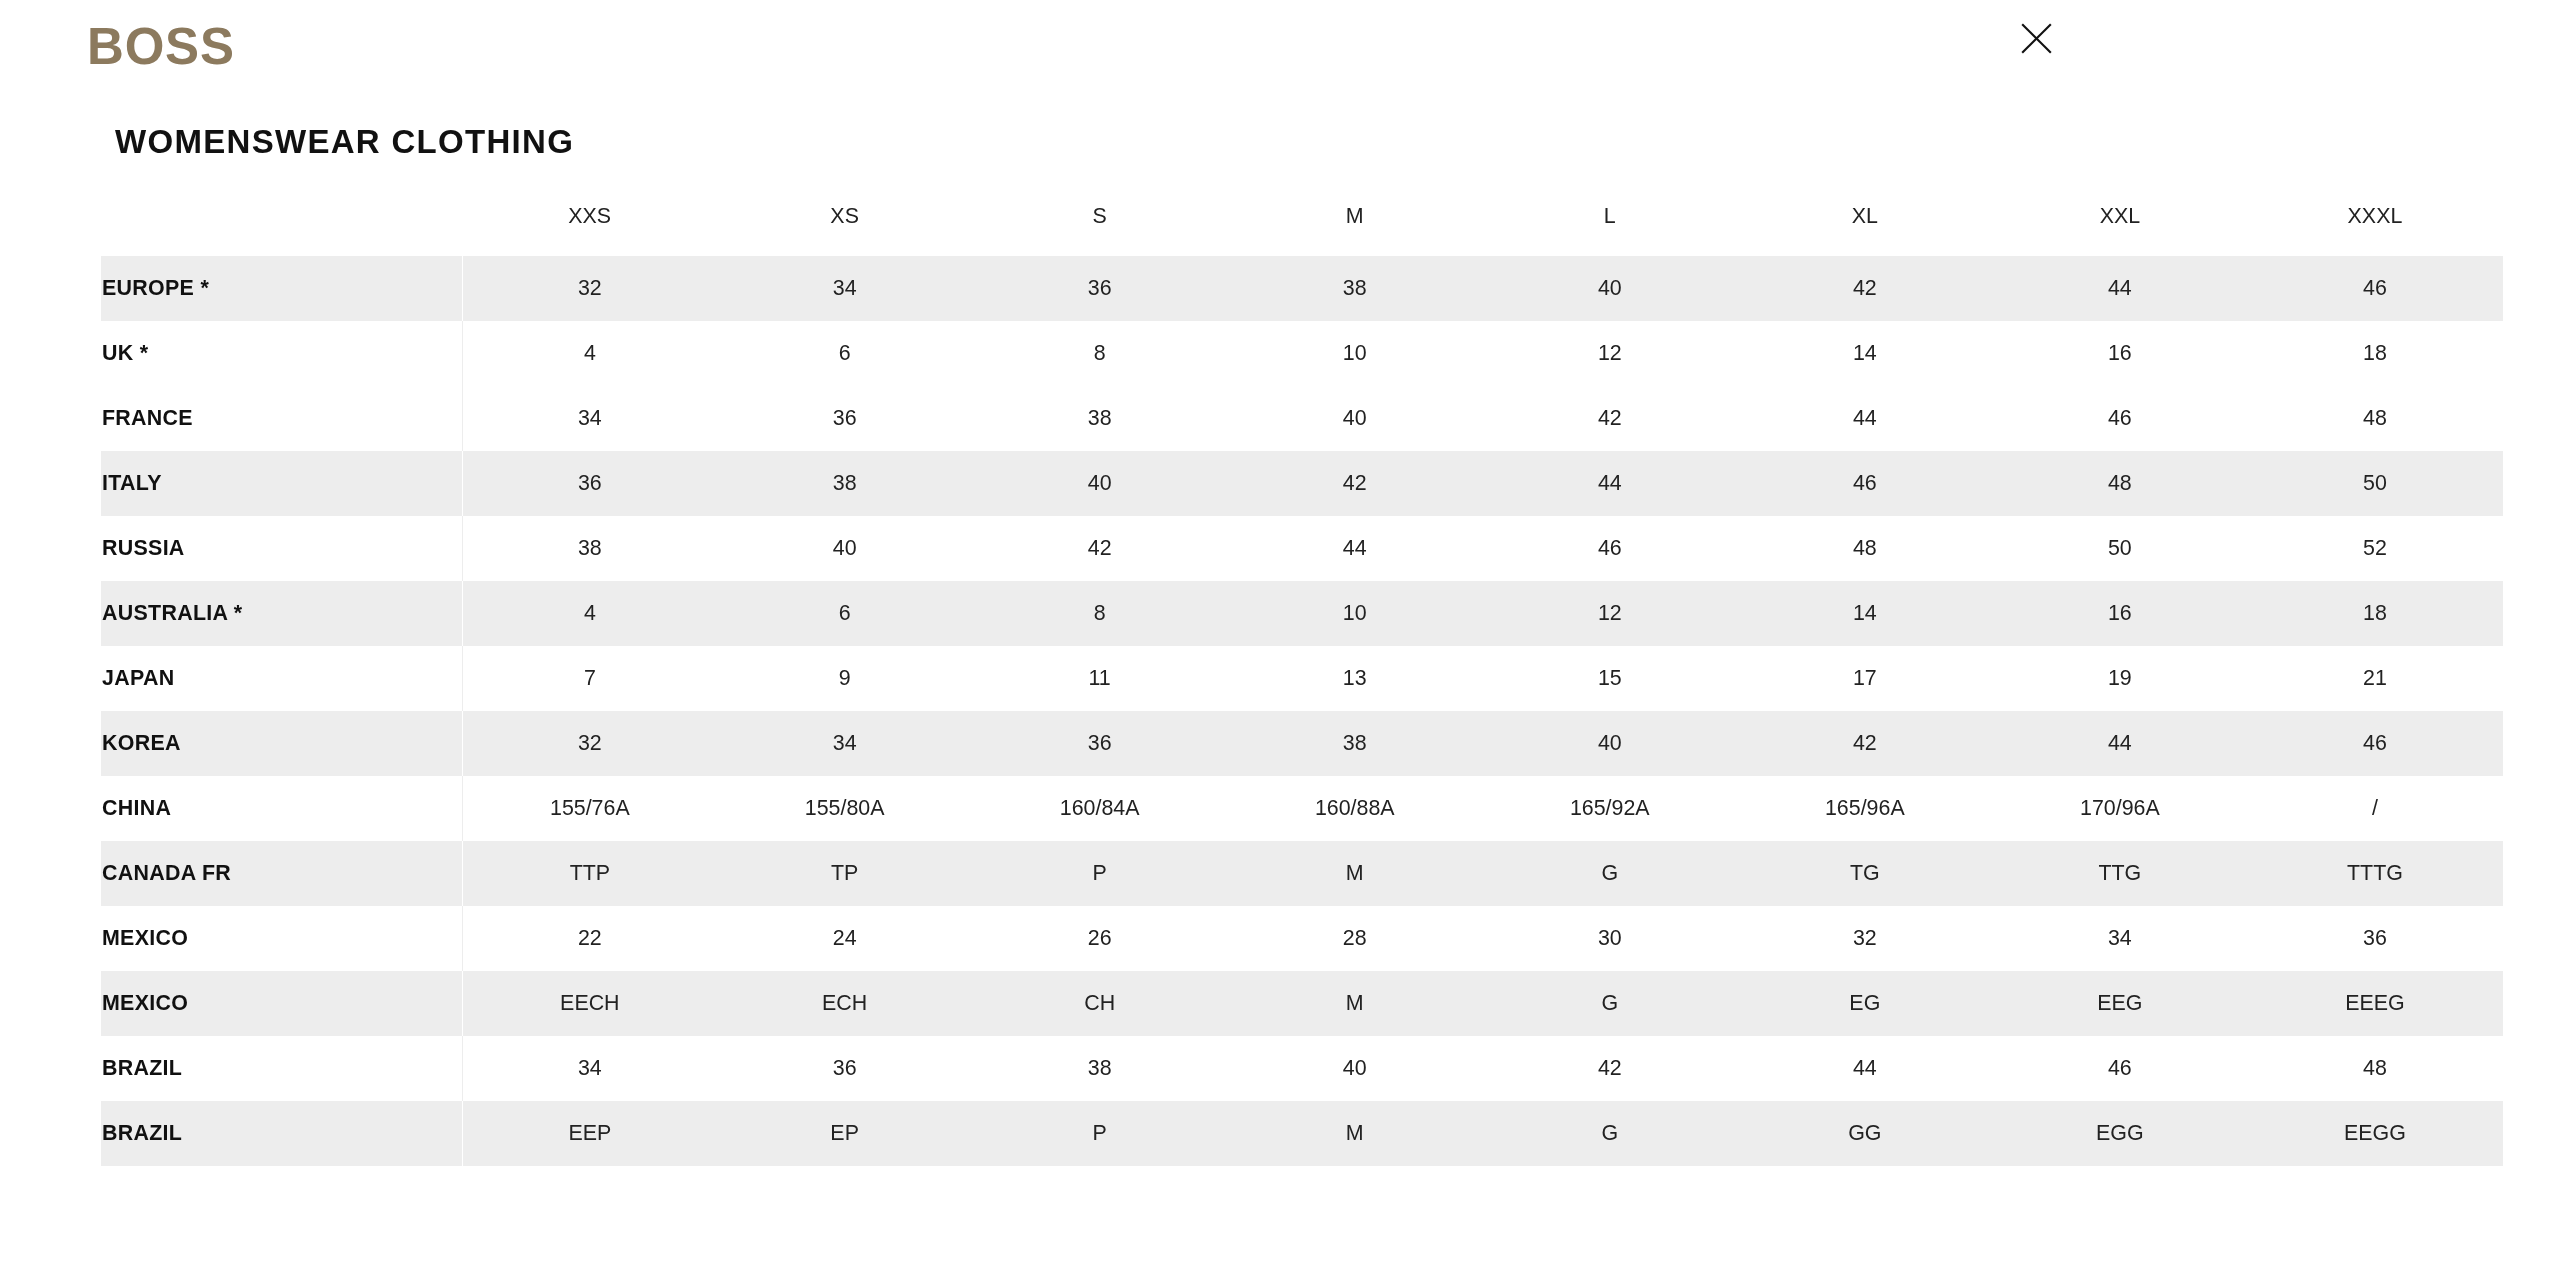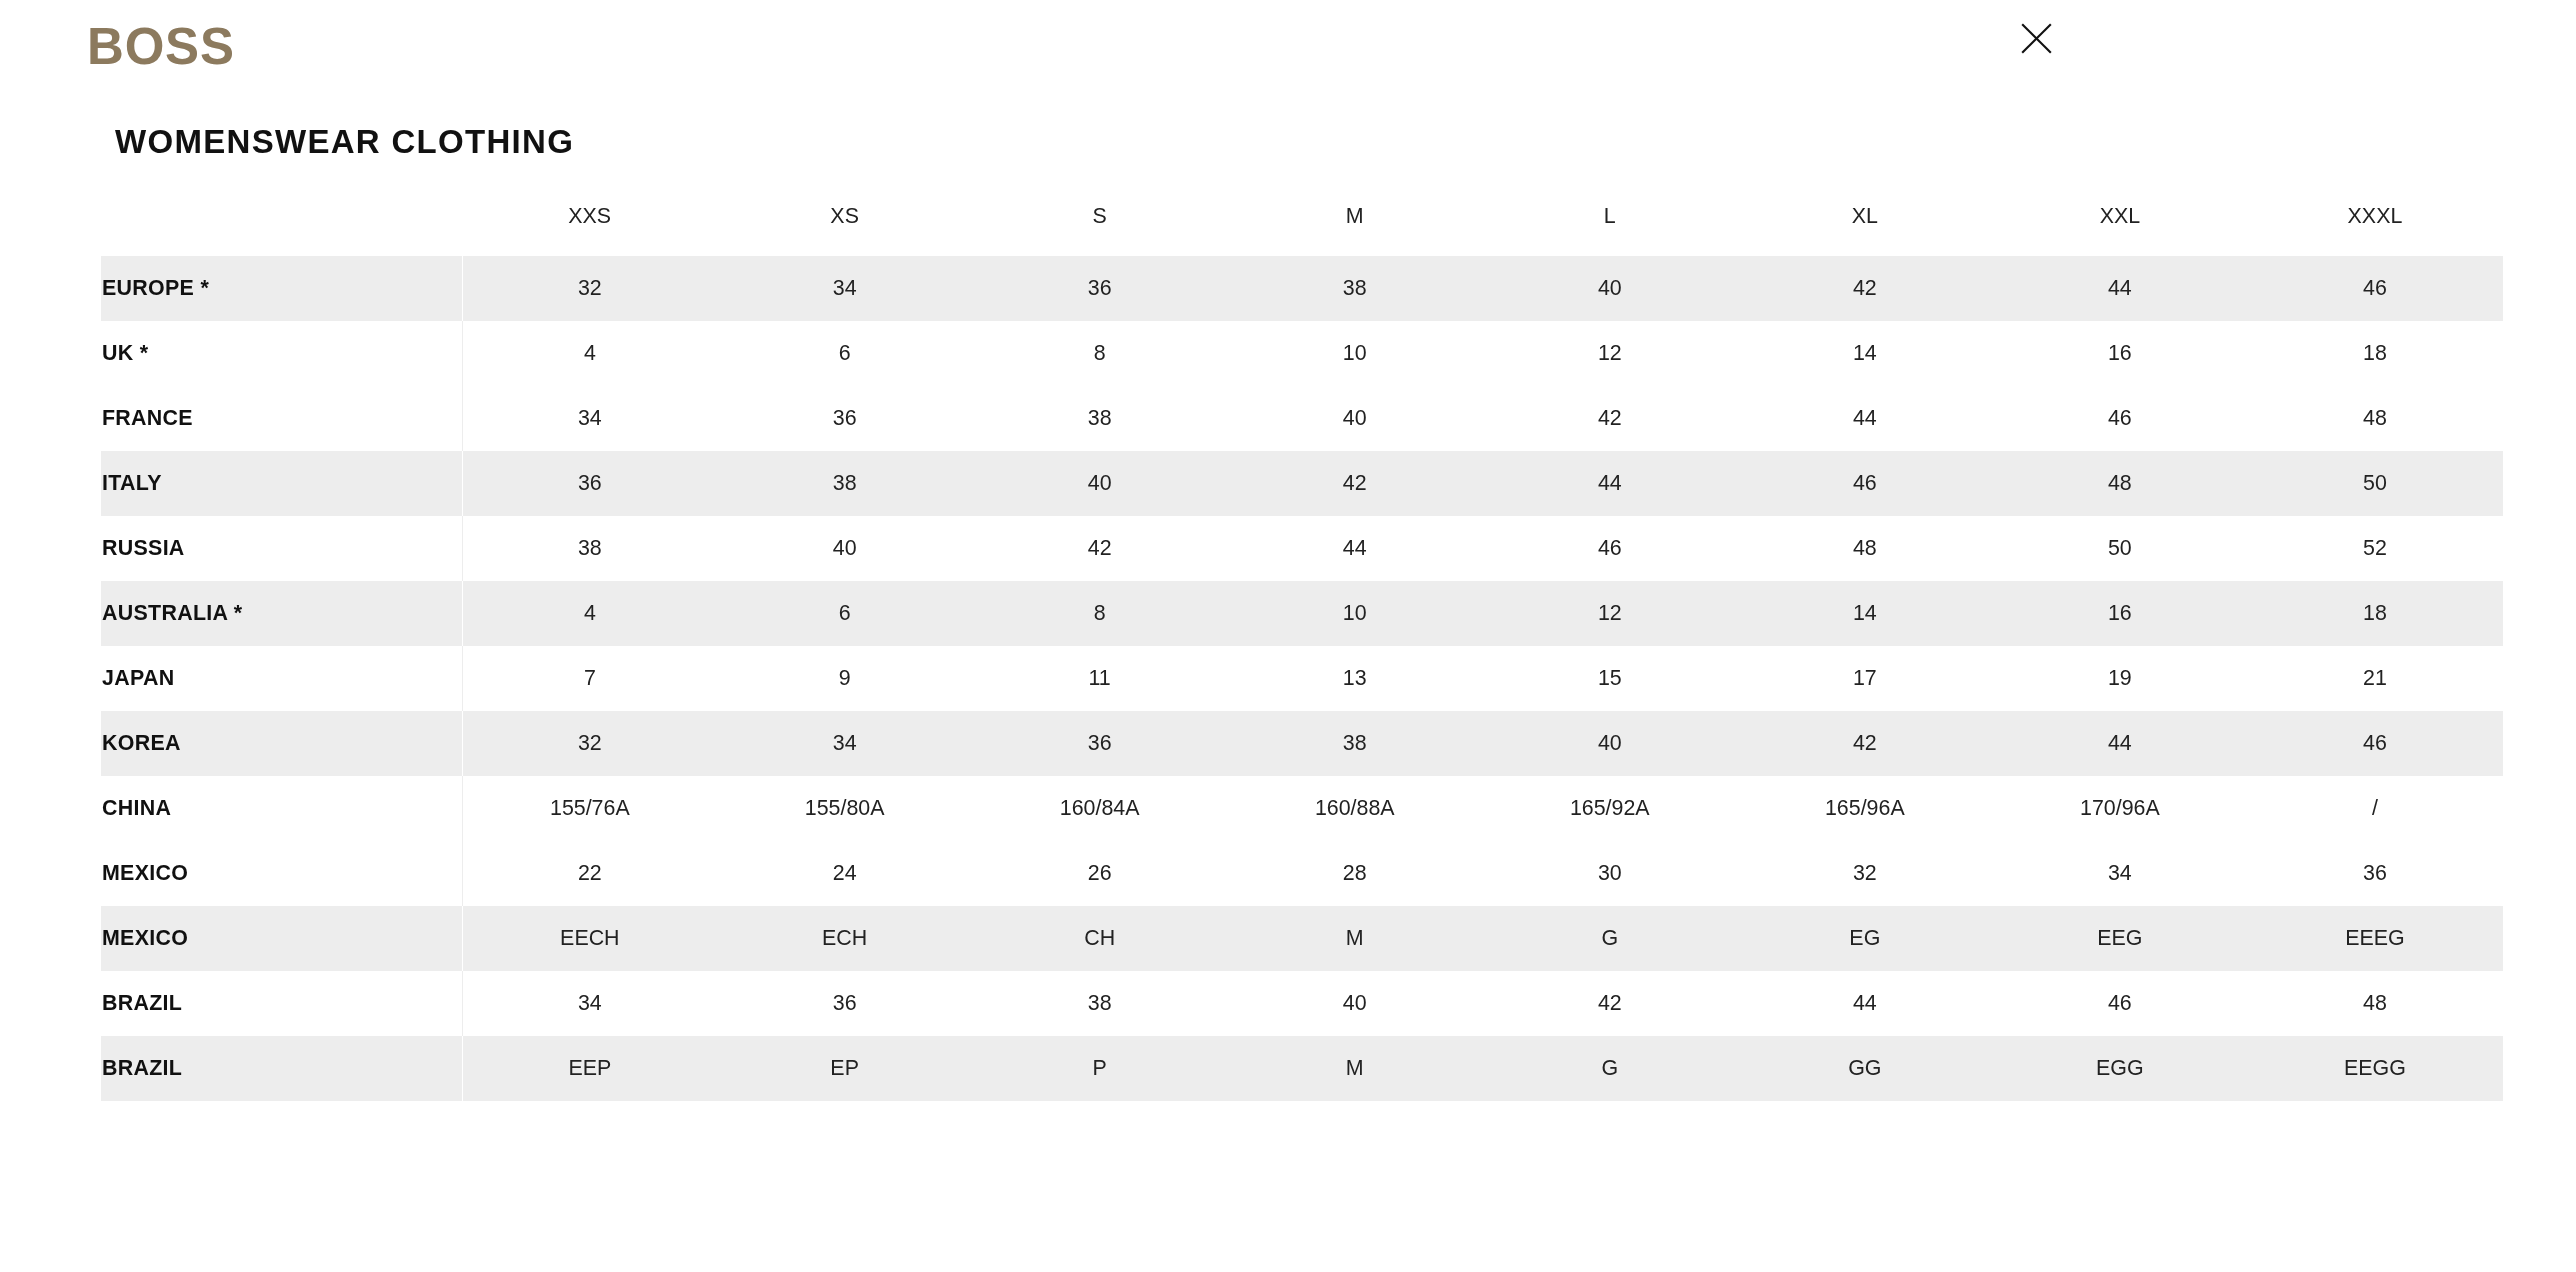--- a/index.html
+++ b/index.html
@@ -255,20 +255,31 @@
             <td class="row-label">CHINA</td>
             <td>155/76A</td>
             <td>155/80A</td>
             <td>160/84A</td>
             <td>160/88A</td>
             <td>165/92A</td>
             <td>165/96A</td>
             <td>170/96A</td>
             <td>/</td>
           </tr>
+          <tr class="shaded">
+            <td class="row-label">CANADA FR</td>
+            <td>TTP</td>
+            <td>TP</td>
+            <td>P</td>
+            <td>M</td>
+            <td>G</td>
+            <td>TG</td>
+            <td>TTG</td>
+            <td>TTTG</td>
+          </tr>
           <tr class="plain">
             <td class="row-label">MEXICO</td>
             <td>22</td>
             <td>24</td>
             <td>26</td>
             <td>28</td>
             <td>30</td>
             <td>32</td>
             <td>34</td>
             <td>36</td>

